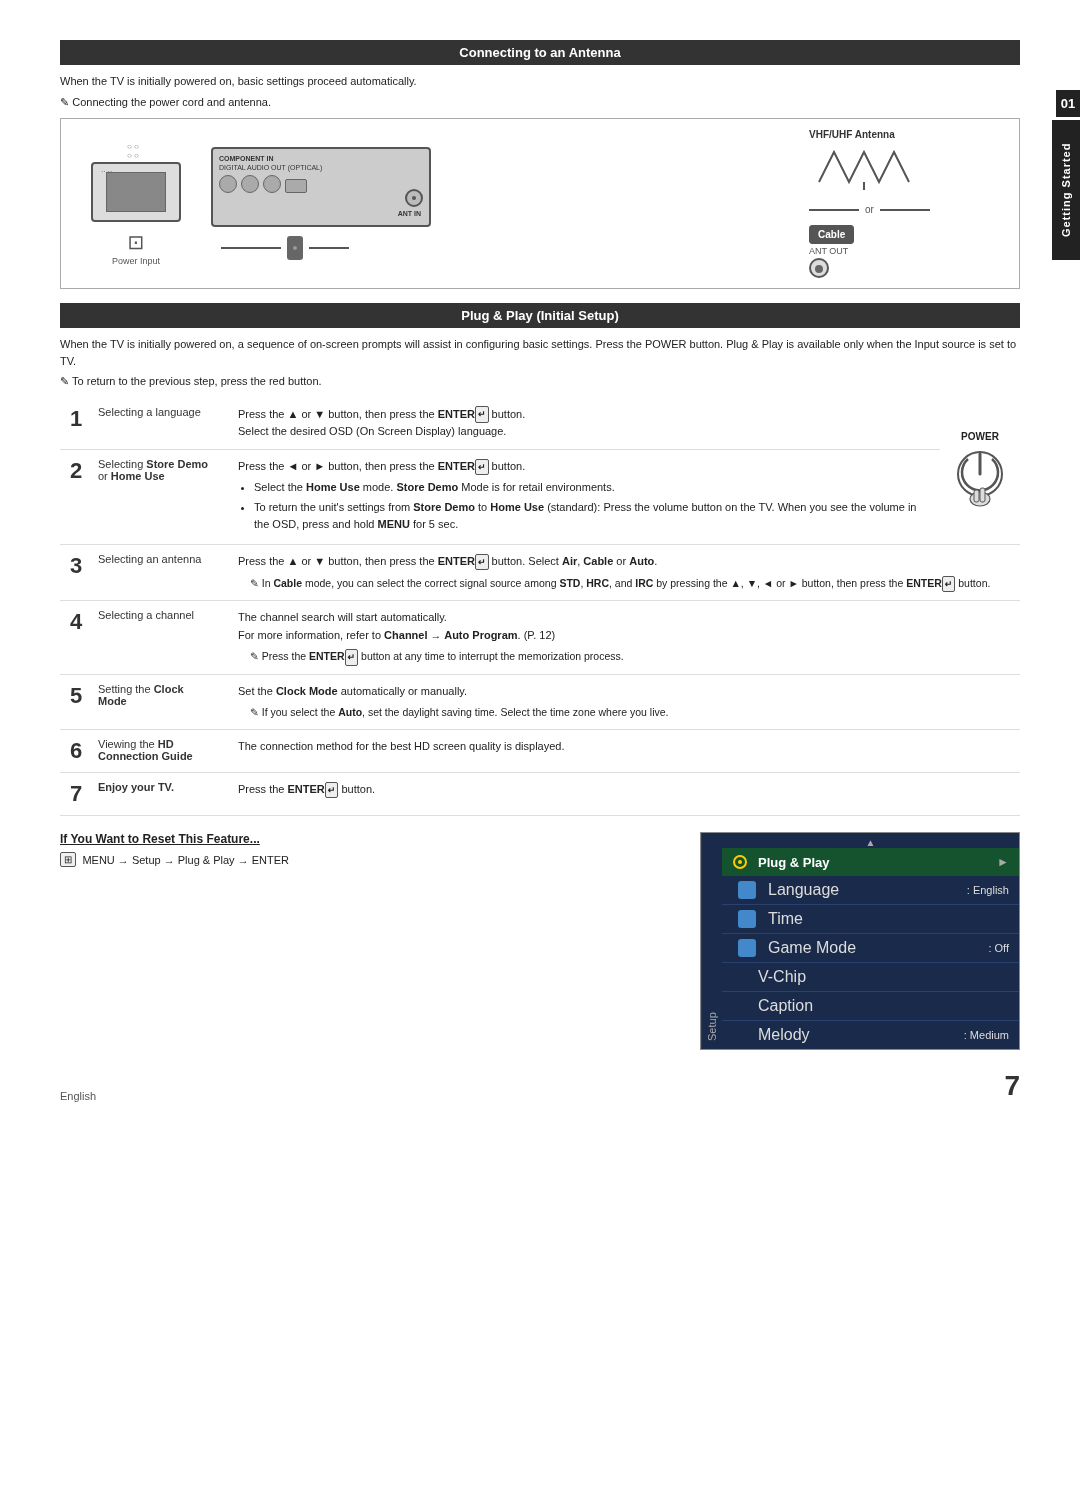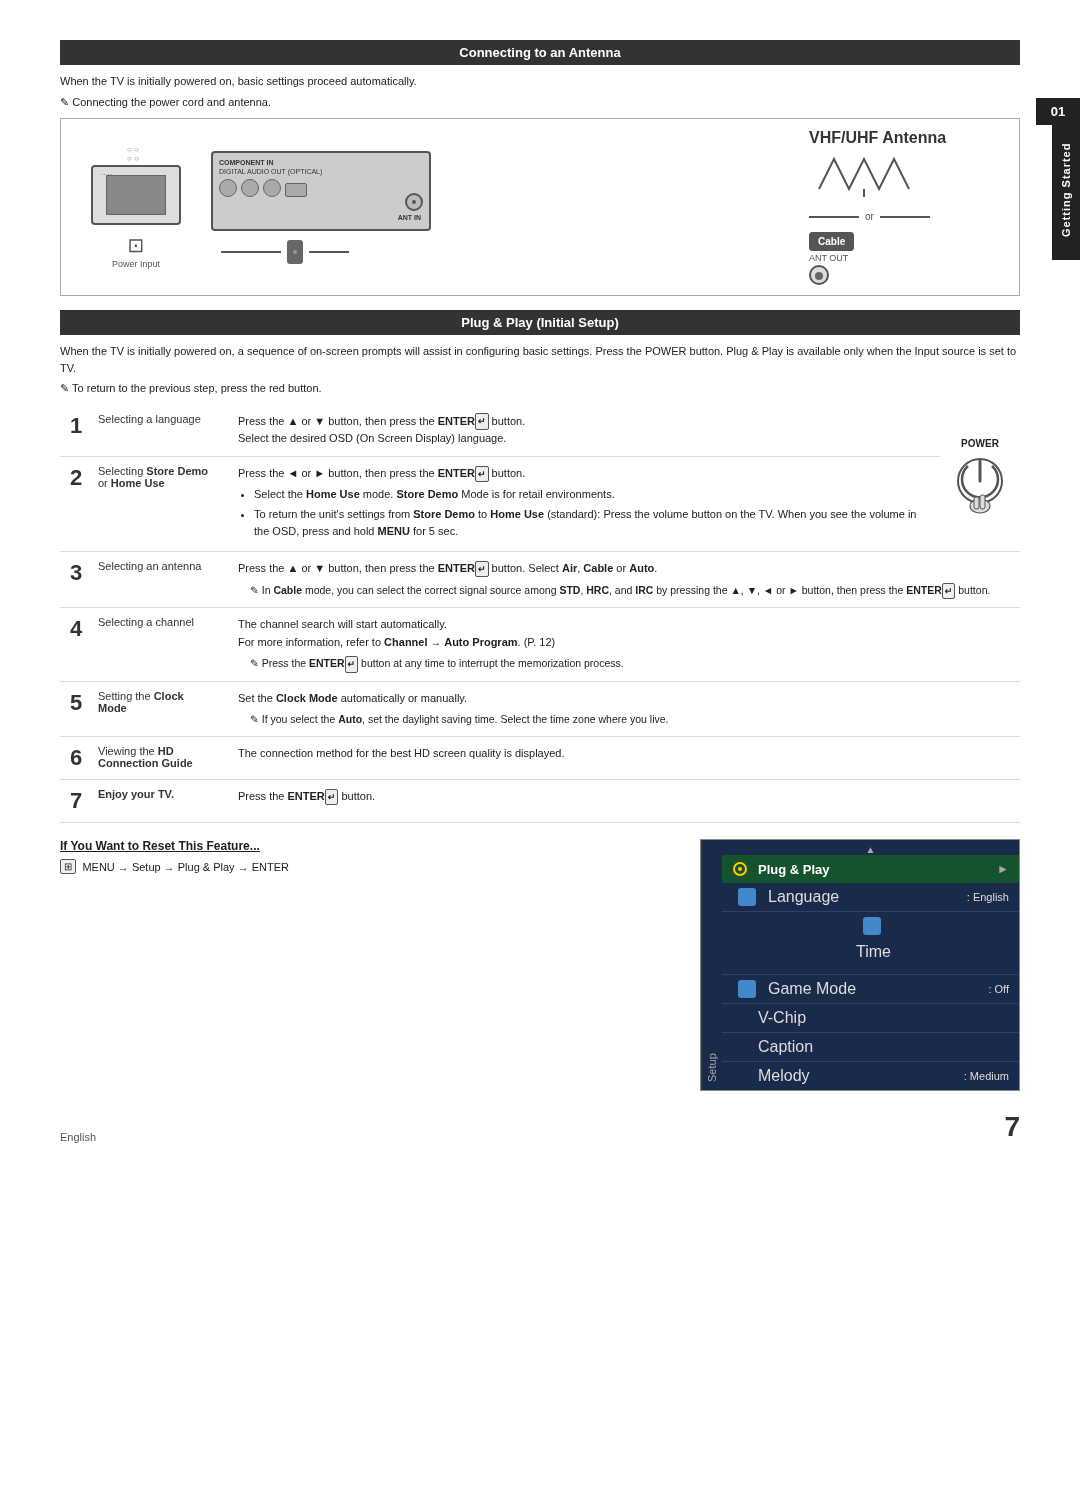--- a/index.html
+++ b/index.html
@@ -30,22 +30,22 @@
       padding: 10px 6px;
       letter-spacing: 1px;
       height: 140px;
       display: flex;
       align-items: center;
       justify-content: center;
     }
     .side-tab-num {
       position: absolute;
       right: 0;
-      top: 98px;
-      width: 44px;
+      top: 90px;
+      width: 24px;
       background: #222;
       color: #fff;
       font-size: 13px;
       font-weight: bold;
       padding: 6px 4px;
       text-align: center;
     }
 
     
     .section-header {
@@ -183,21 +183,21 @@
     }
 
     .diagram-right {
       display: flex;
       flex-direction: column;
       align-items: flex-start;
       gap: 10px;
       width: 200px;
     }
     .vhf-label {
-      font-size: 16px;
+      font-size: 10px;
       color: #333;
       font-weight: bold;
       margin-bottom: 2px;
     }
     .or-text {
       font-size: 10px;
       color: #555;
     }
     .cable-box {
       border: 1px solid #555;
@@ -583,21 +583,21 @@
             </div>
 
             <div>
 
               <div class="osd-row" style="padding-left:16px;">
                 <div class="osd-row-icon" style="background:#4488cc;"></div>
                 <span class="osd-row-label">Language</span>
                 <span class="osd-row-value">: English</span>
               </div>
 
-              <div class="osd-row" style="padding-left:16px;flex-direction:column;">
+              <div class="osd-row" style="padding-left:16px;">
                 <div class="osd-row-icon" style="background:#4488cc;"></div>
                 <span class="osd-row-label">Time</span>
                 <span class="osd-row-value"></span>
               </div>
 
               <div class="osd-row" style="padding-left:16px;">
                 <div class="osd-row-icon" style="background:#4488cc;"></div>
                 <span class="osd-row-label">Game Mode</span>
                 <span class="osd-row-value">: Off</span>
               </div>

